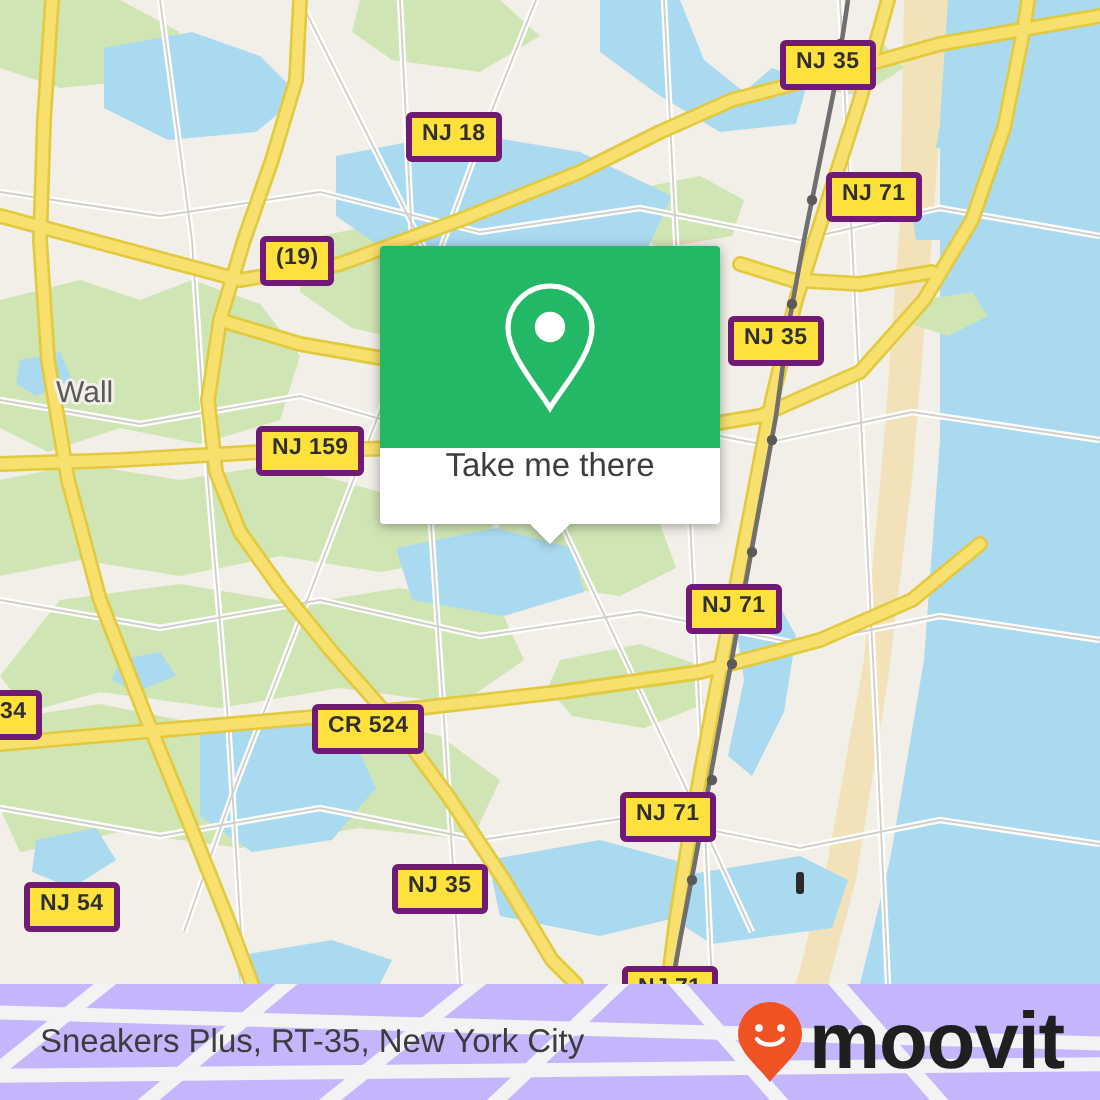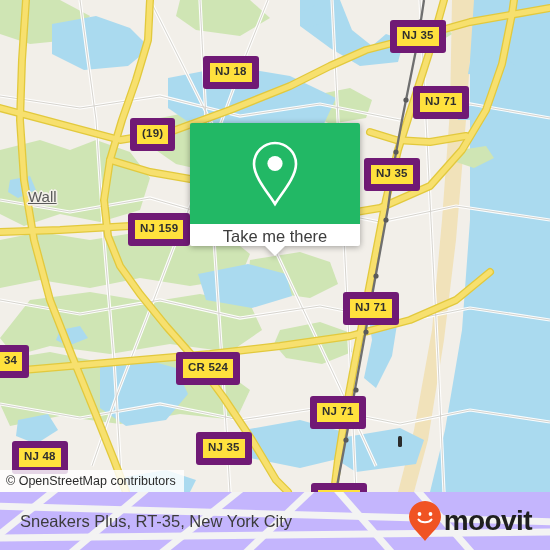--- a/index.html
+++ b/index.html
@@ -31,21 +31,21 @@
     height: 492px;
     overflow: hidden;
     background: #f2efe9;
   }
   #map-svg { position: absolute; left: 0; top: 0; display: block; }
 
   
   .shield {
     position: absolute;
     background: #ffe13d;
-    border: 7px solid #701a75;
+    border: 3px solid #701a75;
     border-radius: 3px;
     color: #2f2f2f;
     font-family: "Liberation Sans", sans-serif;
     font-size: 11.5px;
     font-weight: bold;
     line-height: 1;
     padding: 3px 5px 4px 5px;
     white-space: nowrap;
     letter-spacing: .2px;
     box-sizing: border-box;
@@ -56,21 +56,20 @@
     position: absolute;
     color: #5a5a5a;
     font-family: "Liberation Sans", sans-serif;
     font-size: 15px;
     white-space: nowrap;
     text-shadow:
       1.6px 0 #f2efe9, -1.6px 0 #f2efe9,
       0 1.6px #f2efe9, 0 -1.6px #f2efe9,
       1.1px 1.1px #f2efe9, -1.1px -1.1px #f2efe9,
       1.1px -1.1px #f2efe9, -1.1px 1.1px #f2efe9;
-    text-decoration: underline;
   }
 
   
   #attribution {
     position: absolute;
     left: 0;
     bottom: 0;
     background: rgba(255,255,255,.82);
     color: #2b2b2b;
     font-family: "Liberation Sans", sans-serif;
@@ -94,23 +93,23 @@
     border-radius: 2px 2px 0 0;
     display: flex;
     align-items: center;
     justify-content: center;
   }
   #popup-pin { display: block; }
   #popup-action {
     position: relative;
     background: #ffffff;
     border-radius: 0 0 2px 2px;
-    height: 22px;
+    height: 38px;
     display: flex;
-    align-items: flex-end;
+    align-items: flex-start;
     justify-content: center;
     color: #3d3d3d;
     font-family: "Liberation Sans", sans-serif;
     font-size: 16.5px;
     cursor: pointer;
   }
   #popup-tail {
     position: absolute;
     left: 50%;
     bottom: -10px;
@@ -149,21 +148,21 @@
     right: 18px;
     top: 0;
     height: 58px;
     display: flex;
     align-items: center;
     gap: 2px;
   }
   #brand-text {
     color: #1f1f1f;
     font-family: "Liberation Sans", sans-serif;
-    font-size: 28px;
+    font-size: 40px;
     font-weight: bold;
     letter-spacing: -.6px;
     line-height: 1;
   }
 </style>
 </head>
 <body>
 
 <div id="stage">
 
@@ -283,27 +282,26 @@
     <div class="place-label" style="left:28px; top:188px;">Wall</div>
 
     <div class="shield" style="left:203px; top:44px;margin-top:12px;">NJ 18</div>
     <div class="shield" style="left:390px; top:20px;">NJ 35</div>
     <div class="shield" style="left:413px; top:86px;">NJ 71</div>
     <div class="shield" style="left:130px; top:118px;">(19)</div>
     <div class="shield" style="left:364px; top:158px;">NJ 35</div>
     <div class="shield" style="left:128px; top:213px;">NJ 159</div>
     <div class="shield" style="left:343px; top:292px;">NJ 71</div>
     <div class="shield" style="left:-8px;  top:345px;">34</div>
-    <div class="shield" style="left:176px; top:352px;text-align:right;">CR 524</div>
+    <div class="shield" style="left:156px; top:352px;text-align:right;">CR 524</div>
     <div class="shield" style="left:310px; top:396px;">NJ 71</div>
     <div class="shield" style="left:196px; top:432px;">NJ 35</div>
-    <div class="shield" style="left:12px;  top:441px;">NJ 48</div>
+    <div class="shield" style="left:12px;  top:441px;">NJ 54</div>
     <div class="shield" style="left:311px; top:483px;">NJ 71</div>
 
-    <div id="attribution">© OpenStreetMap contributors</div>
 
     <div id="popup">
       <div id="popup-green">
         <svg id="popup-pin" width="56" height="70" viewBox="0 0 56 70">
           <path d="M28 4 C16.4 4 7 13.4 7 25 C7 38.5 22 55 28 65 C34 55 49 38.5 49 25 C49 13.4 39.6 4 28 4 Z" fill="none" stroke="#ffffff" stroke-width="2.6"></path>
           <circle cx="28" cy="24.5" r="7.6" fill="#ffffff"></circle>
         </svg>
       </div>
       <div id="popup-action">
         <span>Take me there</span>

